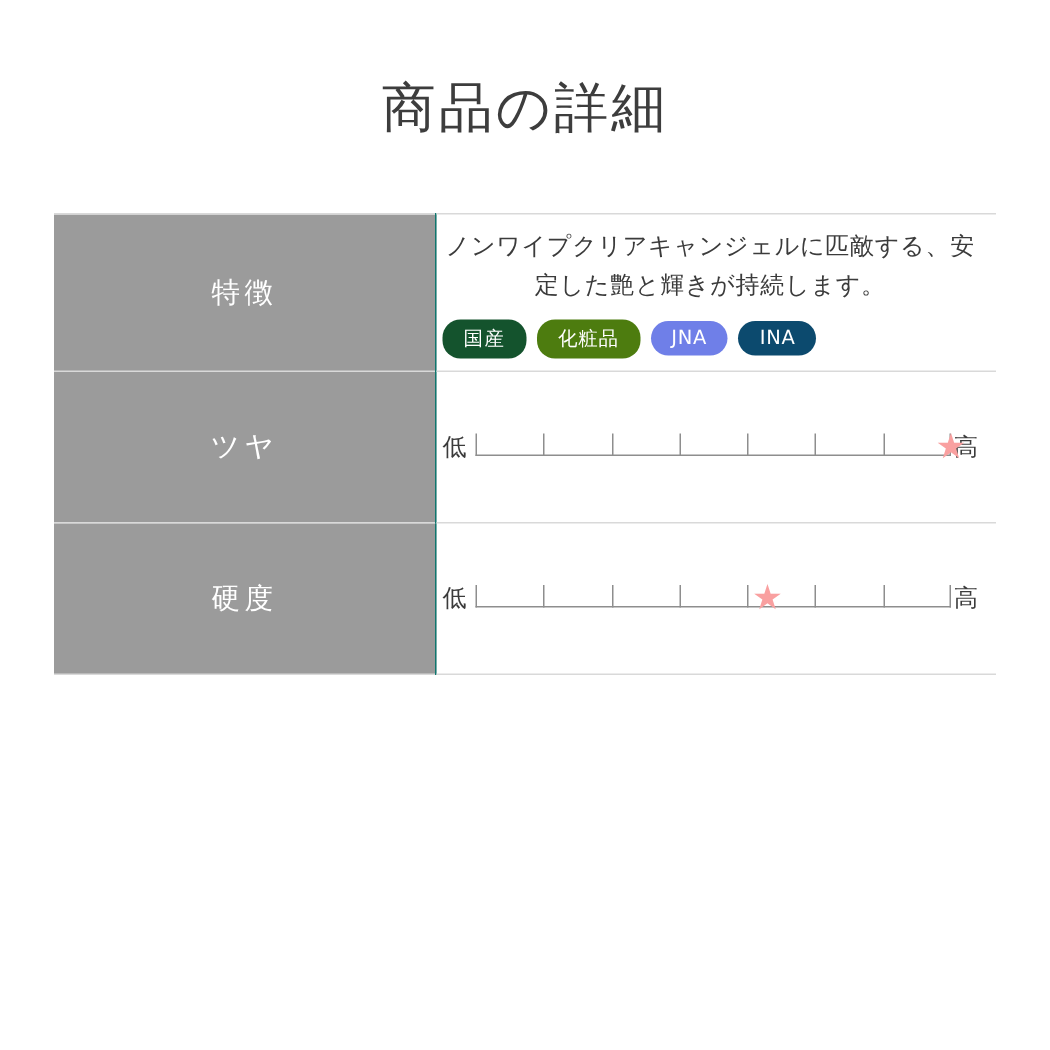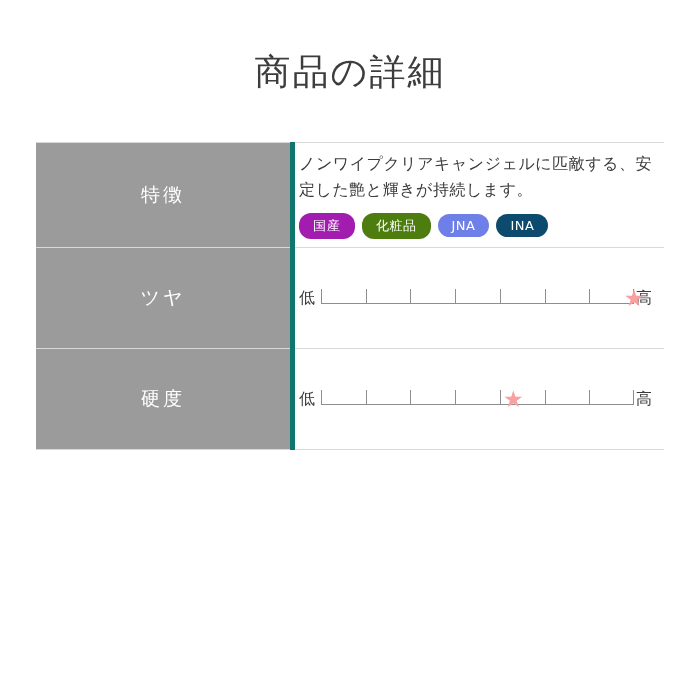--- a/index.html
+++ b/index.html
@@ -49,25 +49,26 @@
     padding: 0;
     vertical-align: middle;
   }
   td.label-cell {
     width: 254px;
     background: #9b9b9b;
     color: #ffffff;
     text-align: center;
     font-size: 19px;
     letter-spacing: 3px;
-    border-right: 5px solid #0f766e;
+    border-right: 1px solid #0f766e;
   }
   td.value-cell {
     background: #ffffff;
     padding: 0 12px 0 4px;
+    text-align: center;
   }
   .row-feature td { height: 104px; }
   .row-scale td { height: 100px; }
 
   .feature-text {
     font-size: 16px;
     line-height: 1.6;
     color: #3b3b3b;
     margin: 0 0 10px 0;
     letter-spacing: 0.5px;
@@ -137,21 +138,21 @@
   <div class="page-title">商品の詳細</div>
 
   <table class="spec-table">
     <tbody>
 
       <tr class="row-feature">
         <td class="label-cell">特徴</td>
         <td class="value-cell">
           <p class="feature-text">ノンワイプクリアキャンジェルに匹敵する、安定した艶と輝きが持続します。</p>
           <div class="badges">
-            <span class="badge" style="background: #a21caf;">国産</span>
+            <span class="badge" style="background: #14532d;">国産</span>
             <span class="badge badge-2" style="background: #4d7c0f;">化粧品</span>
             <span class="badge badge-2" style="background: rgb(111, 127, 232);">JNA</span>
             <span class="badge badge-2" style="background: #0c4a6e;">INA</span>
           </div>
         </td>
       </tr>
 
 
 
       <tr class="row-scale">

